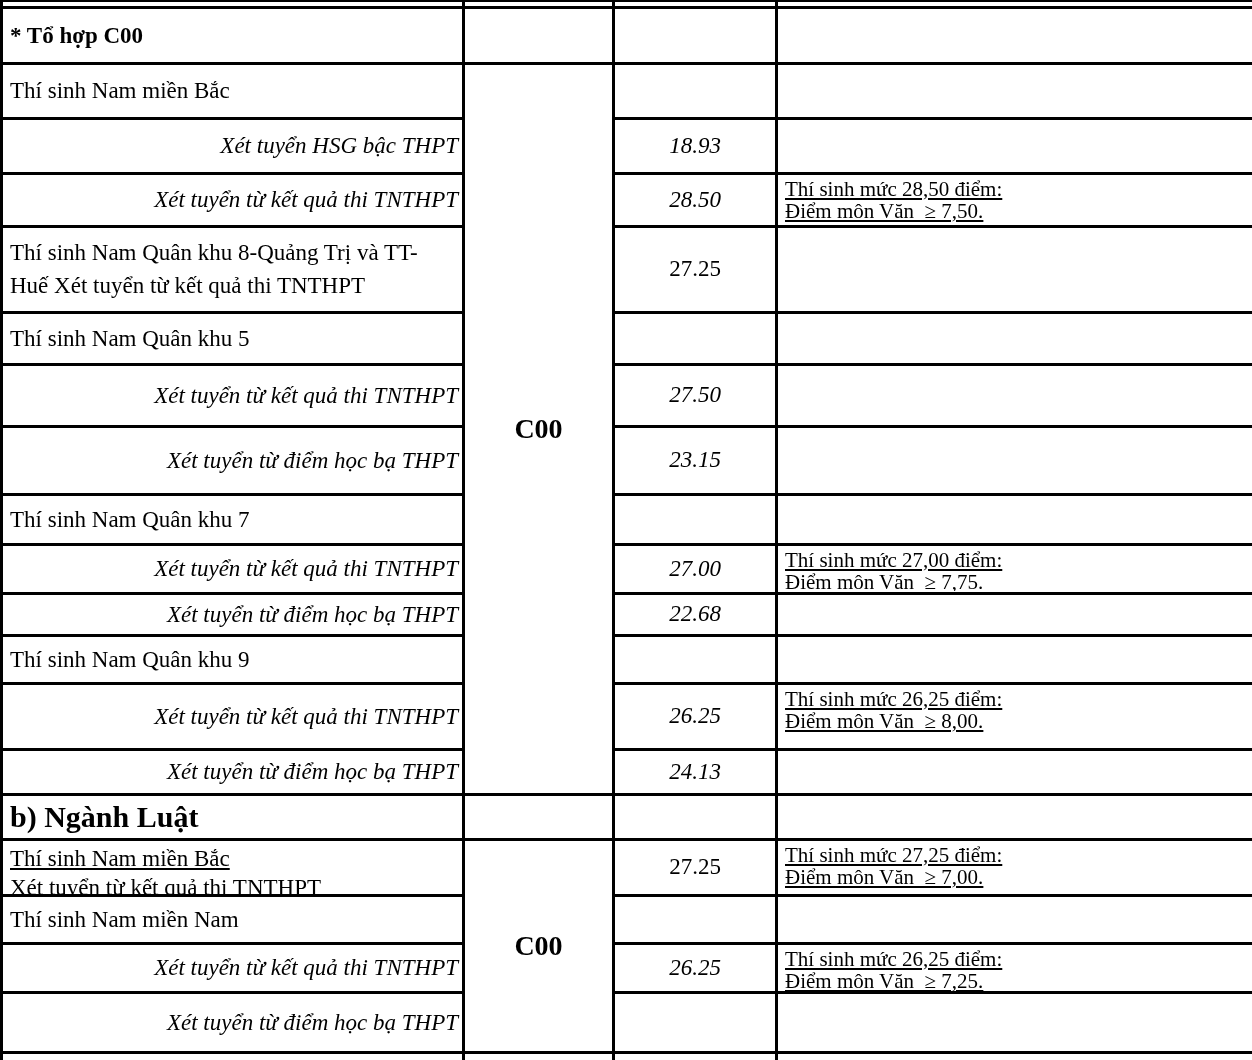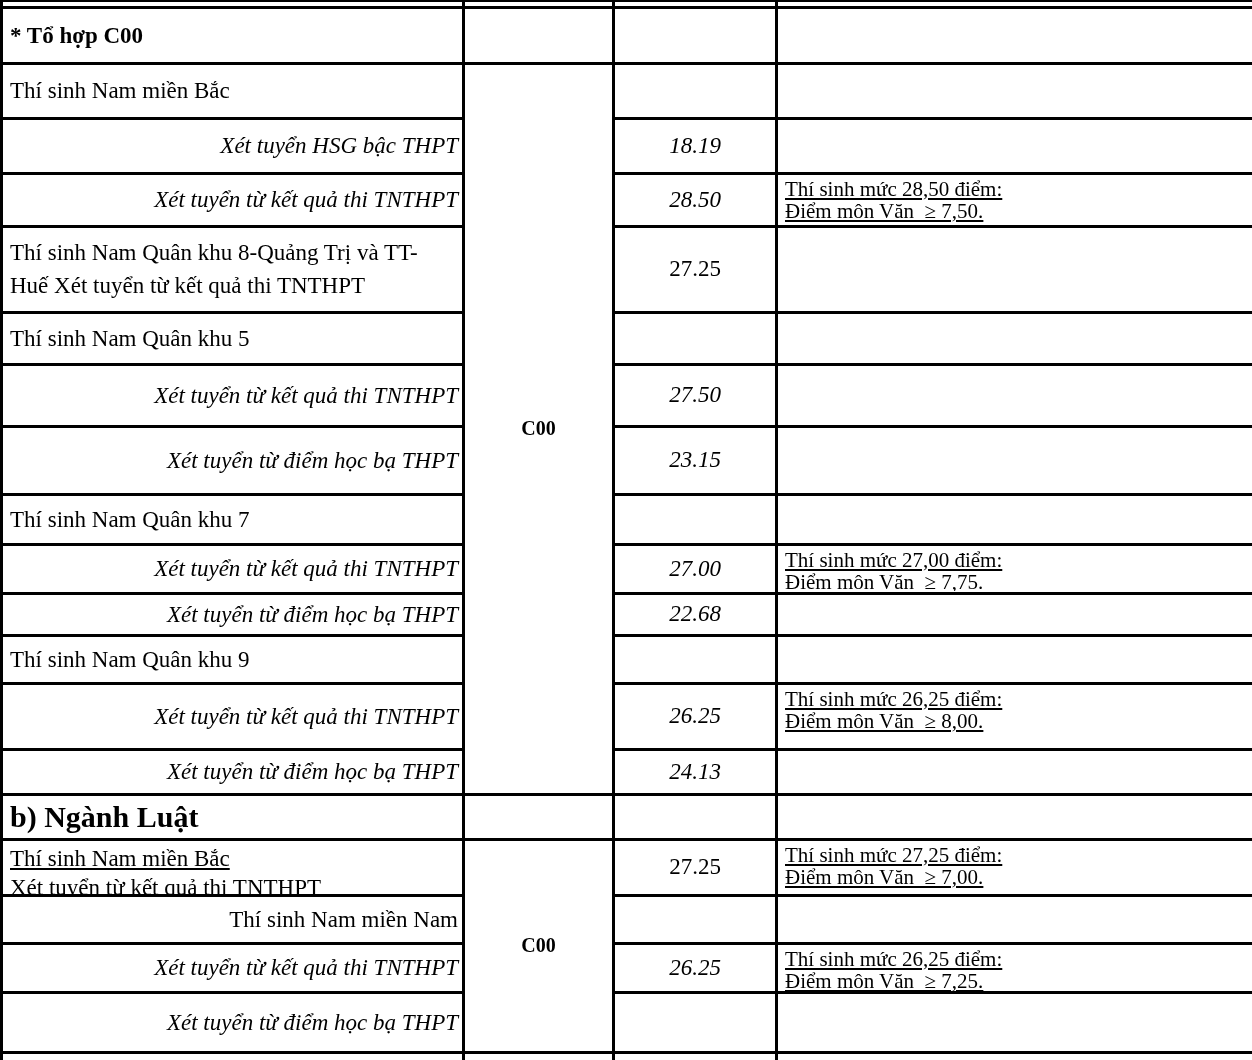--- a/index.html
+++ b/index.html
@@ -34,21 +34,21 @@
   tr.r7  { height: 62px; }
   tr.r8  { height: 68px; }
   tr.r9  { height: 50px; }
   tr.r10 { height: 49px; }
   tr.r11 { height: 42px; }
   tr.r12 { height: 48px; }
   tr.r13 { height: 66px; }
   tr.r14 { height: 45px; }
   tr.r15 { height: 45px; }
   tr.r16 { height: 54px; }
-  tr.r17 { height: 48px; text-align: right; }
+  tr.r17 { height: 48px; }
   tr.r18 { height: 48px; }
   tr.r19 { height: 60px; }
   tr.r20 { height: 12px; }
   tr.r0 td { border-top-width: 2px; }
   tr.r20 td { border-bottom: none; }
   tr.r0 td, tr.r20 td { line-height: 0; }
 
   
   td.c1 {
     font-size: 23px;
@@ -59,21 +59,21 @@
   }
   td.c1.two  { line-height: 33px; }      
   td.c1.clip { vertical-align: top; line-height: 29px; }
   td.c1.it   { font-style: italic; text-align: right; }
   td.c1.bi   { font-weight: bold; }
   td.c1.b    { font-weight: bold; font-size: 30px; }
 
   
   td.code {
     font-weight: bold;
-    font-size: 20px;
+    font-size: 28px;
     text-align: center;
   }
 
   
   td.score {
     font-size: 23px;
     text-align: center;
     font-style: italic;
   }
   td.score.up { font-style: normal; margin-top: 43px; }
@@ -119,21 +119,21 @@
 
     <tr class="r2">
       <td class="c1">Thí sinh Nam miền Bắc</td>
       <td class="code" rowspan="13">C00</td>
       <td class="score"></td>
       <td class="note"></td>
     </tr>
 
     <tr class="r3">
       <td class="c1 it">Xét tuyển HSG bậc THPT</td>
-      <td class="score">18.19</td>
+      <td class="score">18.93</td>
       <td class="note"></td>
     </tr>
 
     <tr class="r4">
       <td class="c1 it">Xét tuyển từ kết quả thi TNTHPT</td>
       <td class="score">28.50</td>
       <td class="note"><div class="clipbox">Thí sinh mức 28,50 điểm:
 Điểm môn Văn  ≥ 7,50.</div></td>
     </tr>
 

